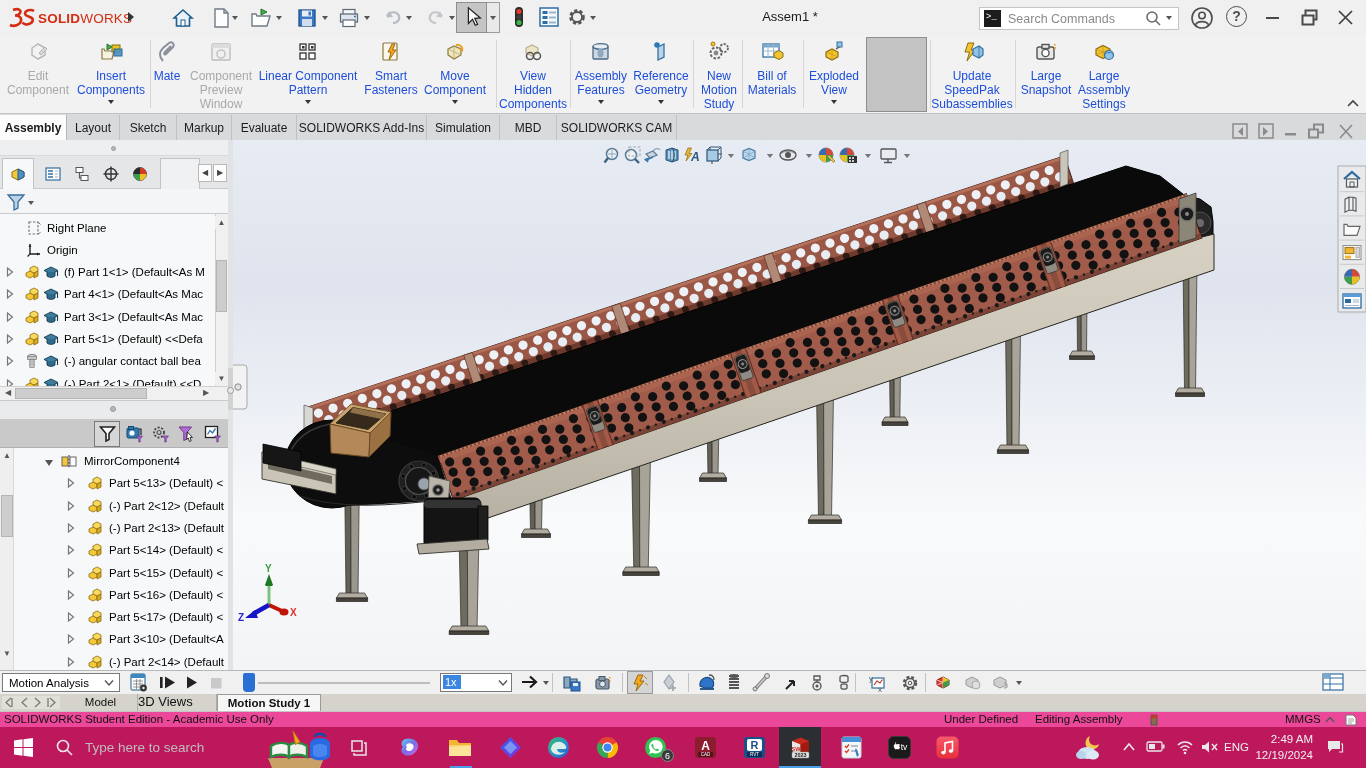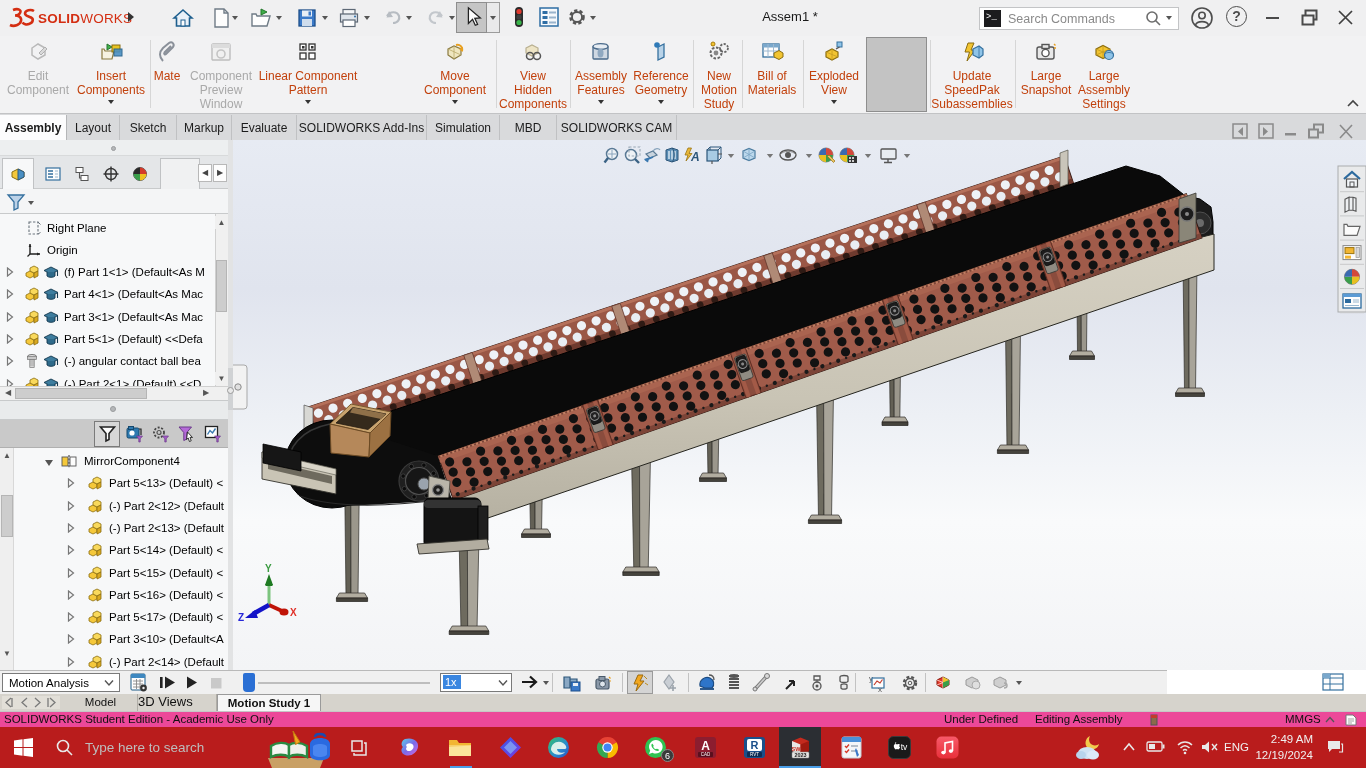--- a/index.html
+++ b/index.html
@@ -2,25 +2,25 @@
 <html><head><meta charset="utf-8"><style>
 *{margin:0;padding:0;box-sizing:border-box}
 html,body{width:1366px;height:768px;overflow:hidden}
 body{font-family:'Liberation Sans',sans-serif;background:#fff;position:relative}
 .abs{position:absolute}
 #titlebar{left:0;top:0;width:1366px;height:36px;background:#f0f0f1}
 #ribbon{left:0;top:36px;width:1366px;height:77px;background:#f2f2f3}
 #tabrow{left:0;top:113px;width:1366px;height:27px;background:#d9dadc;border-top:1px solid #c2c3c5}
 #leftpanel{left:0;top:140px;width:233px;height:530px;background:#eef0f1}
 #viewport{left:233px;top:140px;width:1133px;height:530px;background:linear-gradient(180deg,#e7ebf3 0%,#e0e4ee 28%,#edf0f5 52%,#f9fafb 72%,#f3f4f6 100%)}
-#motionbar{left:0;top:670px;width:1167px;height:24px;background:#f0f0f0;border-top:1px solid #b9b9b9}
+#motionbar{left:0;top:670px;width:1366px;height:24px;background:#f0f0f0;border-top:1px solid #b9b9b9}
 #tabs2{left:0;top:694px;width:1366px;height:17px;background:#d6d3cc}
 #statusbar{left:0;top:711px;width:1366px;height:16px;background:#ec4899;border-top:1px solid #c6c6c6}
-#taskbar{left:0;top:727px;width:1366px;height:41px;background:#b91c1c}
-.rbtn{position:absolute;text-align:center;font-size:12px;line-height:13.5px;color:#c2410c}
+#taskbar{left:0;top:727px;width:1366px;height:41px;background:#be185d}
+.rbtn{position:absolute;text-align:center;font-size:12px;line-height:13.5px;color:#1d4ed8}
 .rbtn.dis{color:#a9a9a9}
 .rlbl{position:absolute;width:100%;text-align:center}
 .caret{position:absolute;width:0;height:0;border-left:3.5px solid transparent;border-right:3.5px solid transparent;border-top:4px solid #555}
 .tab{position:absolute;top:1px;height:26px;line-height:26px;text-align:center;font-size:12px;color:#1b1b1b;border-right:1px solid #c0c1c3}
 .tab.active{background:#fcfcfd;font-weight:bold;border-right:1px solid #b5b6b8}
 .titem{position:absolute;white-space:nowrap;font-size:11.5px;color:#000;height:18px;line-height:18px}
 </style></head>
 <body>
 <div id="titlebar" class="abs">
     <svg class="abs" style="left:9px;top:7px" width="28" height="22" viewBox="0 0 28 22">
@@ -160,20 +160,28 @@
         <rect x="4" y="4" width="6" height="6" fill="#fdfdfd" stroke="#333" stroke-width="1.3"></rect>
         <rect x="13" y="4" width="6" height="6" fill="#fdfdfd" stroke="#333" stroke-width="1.3"></rect>
         <rect x="4" y="13" width="6" height="6" fill="#fdfdfd" stroke="#333" stroke-width="1.3"></rect>
         <rect x="13" y="13" width="6" height="6" fill="#fdfdfd" stroke="#333" stroke-width="1.3"></rect>
         <rect x="6" y="6" width="2.5" height="2.5" fill="#333"></rect>
         <rect x="15" y="6" width="2.5" height="2.5" fill="#333"></rect>
       </svg>
       <div class="rlbl" style="top:34px">Linear Component</div>
       <div class="rlbl" style="top:48px">Pattern</div>
       <div class="caret" style="left:57px;top:64px;border-top-color:#333"></div>
+    </div>
+    <div class="rbtn" style="left:356px;top:0px;width:70px;height:76px">
+      <svg style="position:absolute;left:23px;top:4px" width="24" height="24" viewBox="0 0 24 24">
+        <rect x="4" y="3" width="14" height="17" rx="1" fill="#fbf7ea" stroke="#8a7a40" stroke-width="1.2"></rect>
+        <path d="M13 4 L9 12 L12 12 L10 20 L17 10 L13.5 10 L16 4 Z" fill="#f5a623" stroke="#9c6a10"></path>
+      </svg>
+      <div class="rlbl" style="top:34px">Smart</div>
+      <div class="rlbl" style="top:48px">Fasteners</div>
     </div>
     <div class="rbtn" style="left:414px;top:0px;width:82px;height:76px">
       <svg style="position:absolute;left:29px;top:4px" width="24" height="24" viewBox="0 0 24 24">
         <path d="M5 9 L11 6 L18 9 L18 15 L11 19 L5 15 Z" fill="#efe6c0" stroke="#8a7a40" stroke-width="1.2"></path>
         <path d="M11 6 L11 19 M5 9 L18 15" stroke="#b9a86a" stroke-width="0.8"></path>
         <path d="M13 5 C17 4 20 7 19 11" fill="none" stroke="#e8a020" stroke-width="2"></path>
         <path d="M20 7 L19.5 12 L16 9 Z" fill="#e8a020"></path>
       </svg>
       <div class="rlbl" style="top:34px">Move</div>
       <div class="rlbl" style="top:48px">Component</div>

